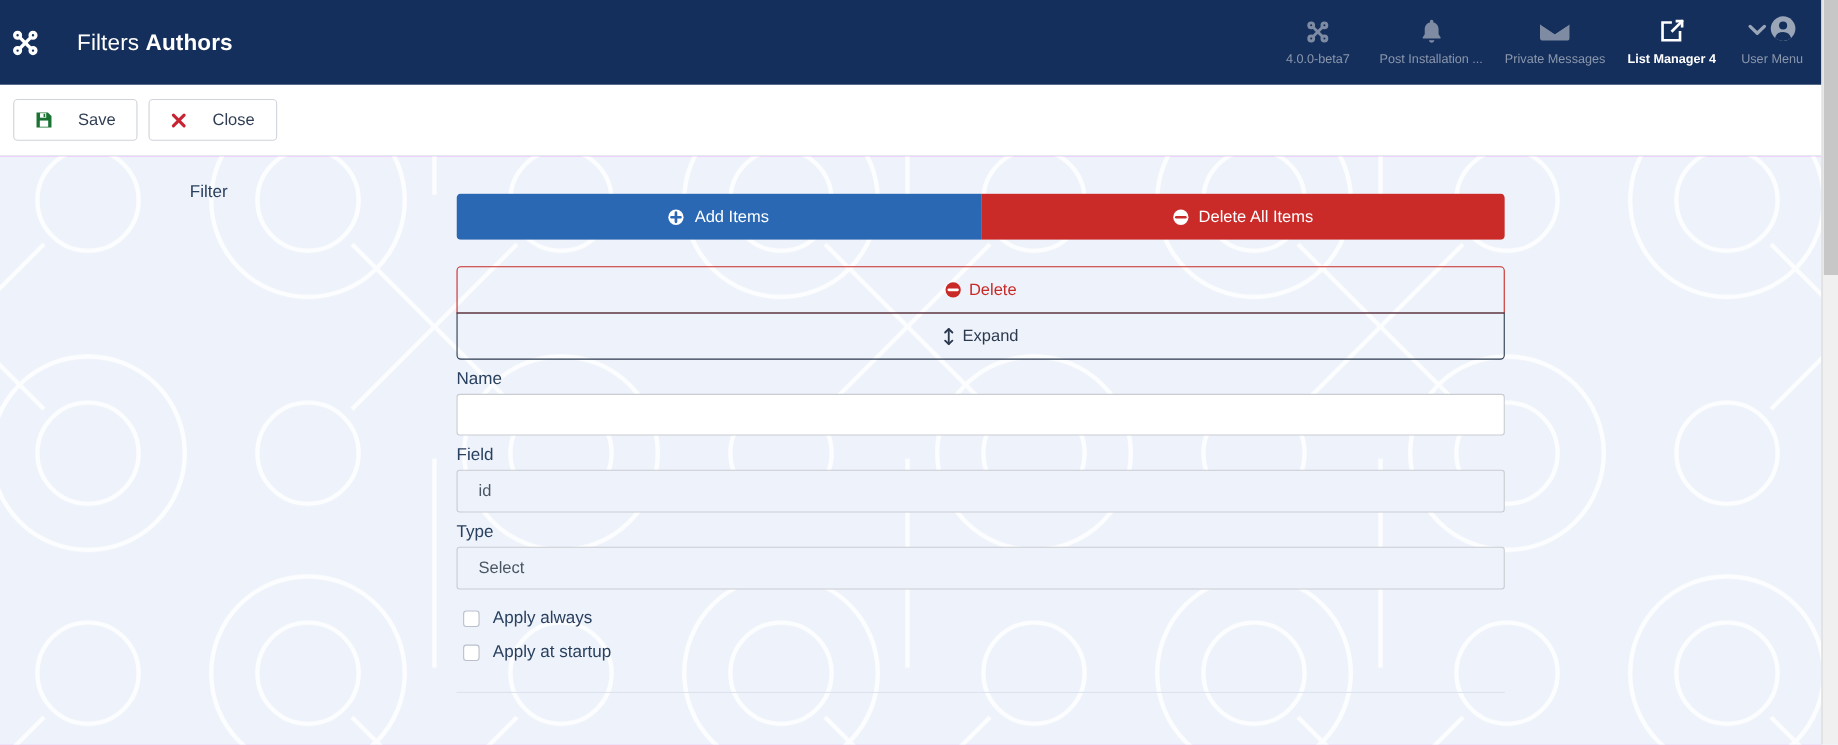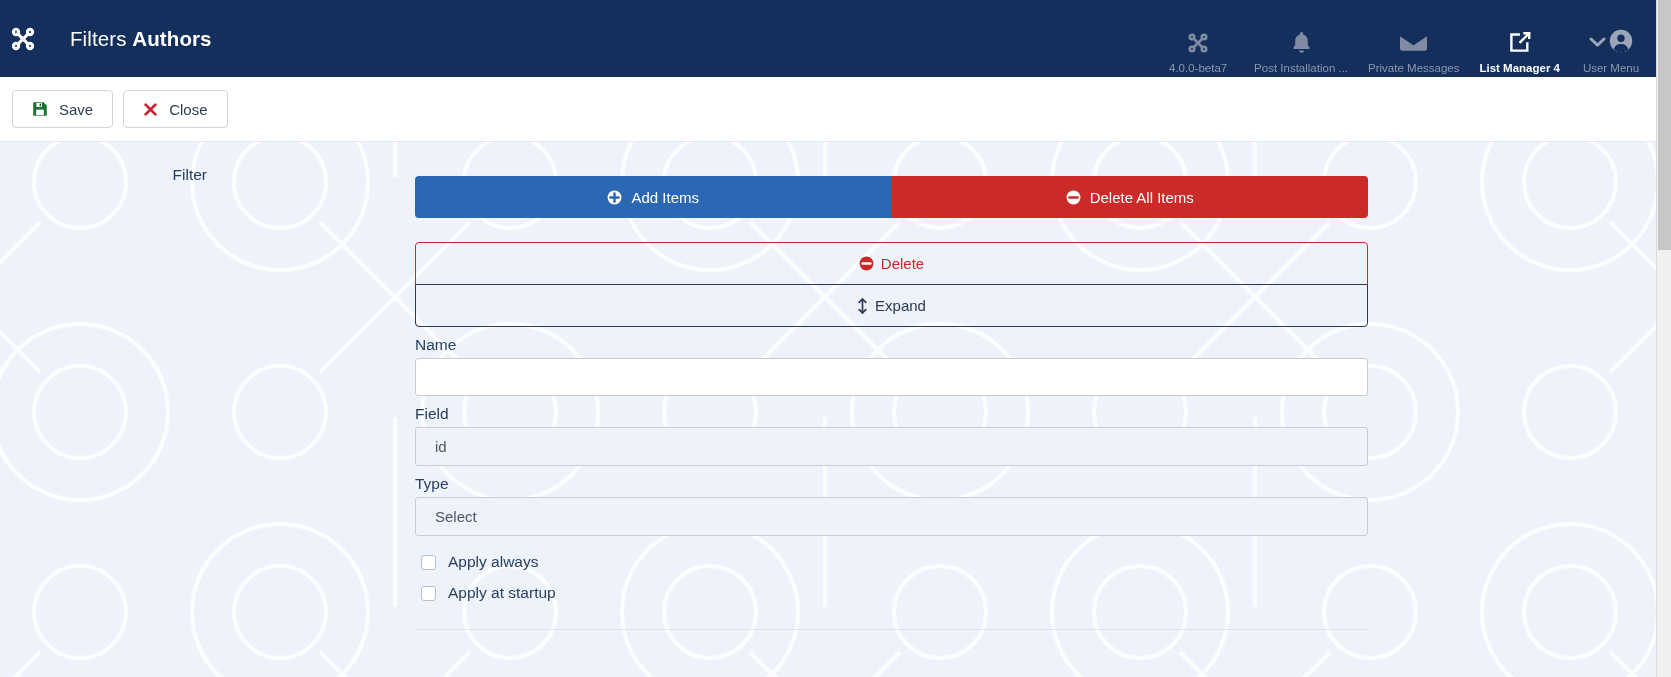--- a/index.html
+++ b/index.html
@@ -56,21 +56,21 @@
     white-space: nowrap;
   }
   .header-title b { font-weight: 700; }
 
   .header-spacer { flex: 1 1 auto; }
 
   .header-nav {
     display: flex;
     align-items: flex-start;
     height: 100%;
-    padding-top: 26px;
+    padding-top: 12px;
   }
   .hnav-item {
     display: flex;
     flex-direction: column;
     align-items: center;
     justify-content: flex-start;
     min-width: 92px;
     padding: 2px 10px 0 10px;
     cursor: pointer;
     text-decoration: none;
@@ -107,21 +107,21 @@
     background: #ffffff;
     border-bottom: 1px solid #e3e7ef;
     display: flex;
     align-items: center;
     padding-left: 12px;
     gap: 10px;
   }
   .tb-btn {
     display: inline-flex;
     align-items: center;
-    gap: 11px;
+    gap: 23px;
     height: 38px;
     padding: 0 19px;
     background: #ffffff;
     border: 1px solid #ced4da;
     border-radius: 4px;
     font-size: 15px;
     color: #2f3e52;
     cursor: pointer;
     font-family: "Liberation Sans", sans-serif;
     text-align: center;

